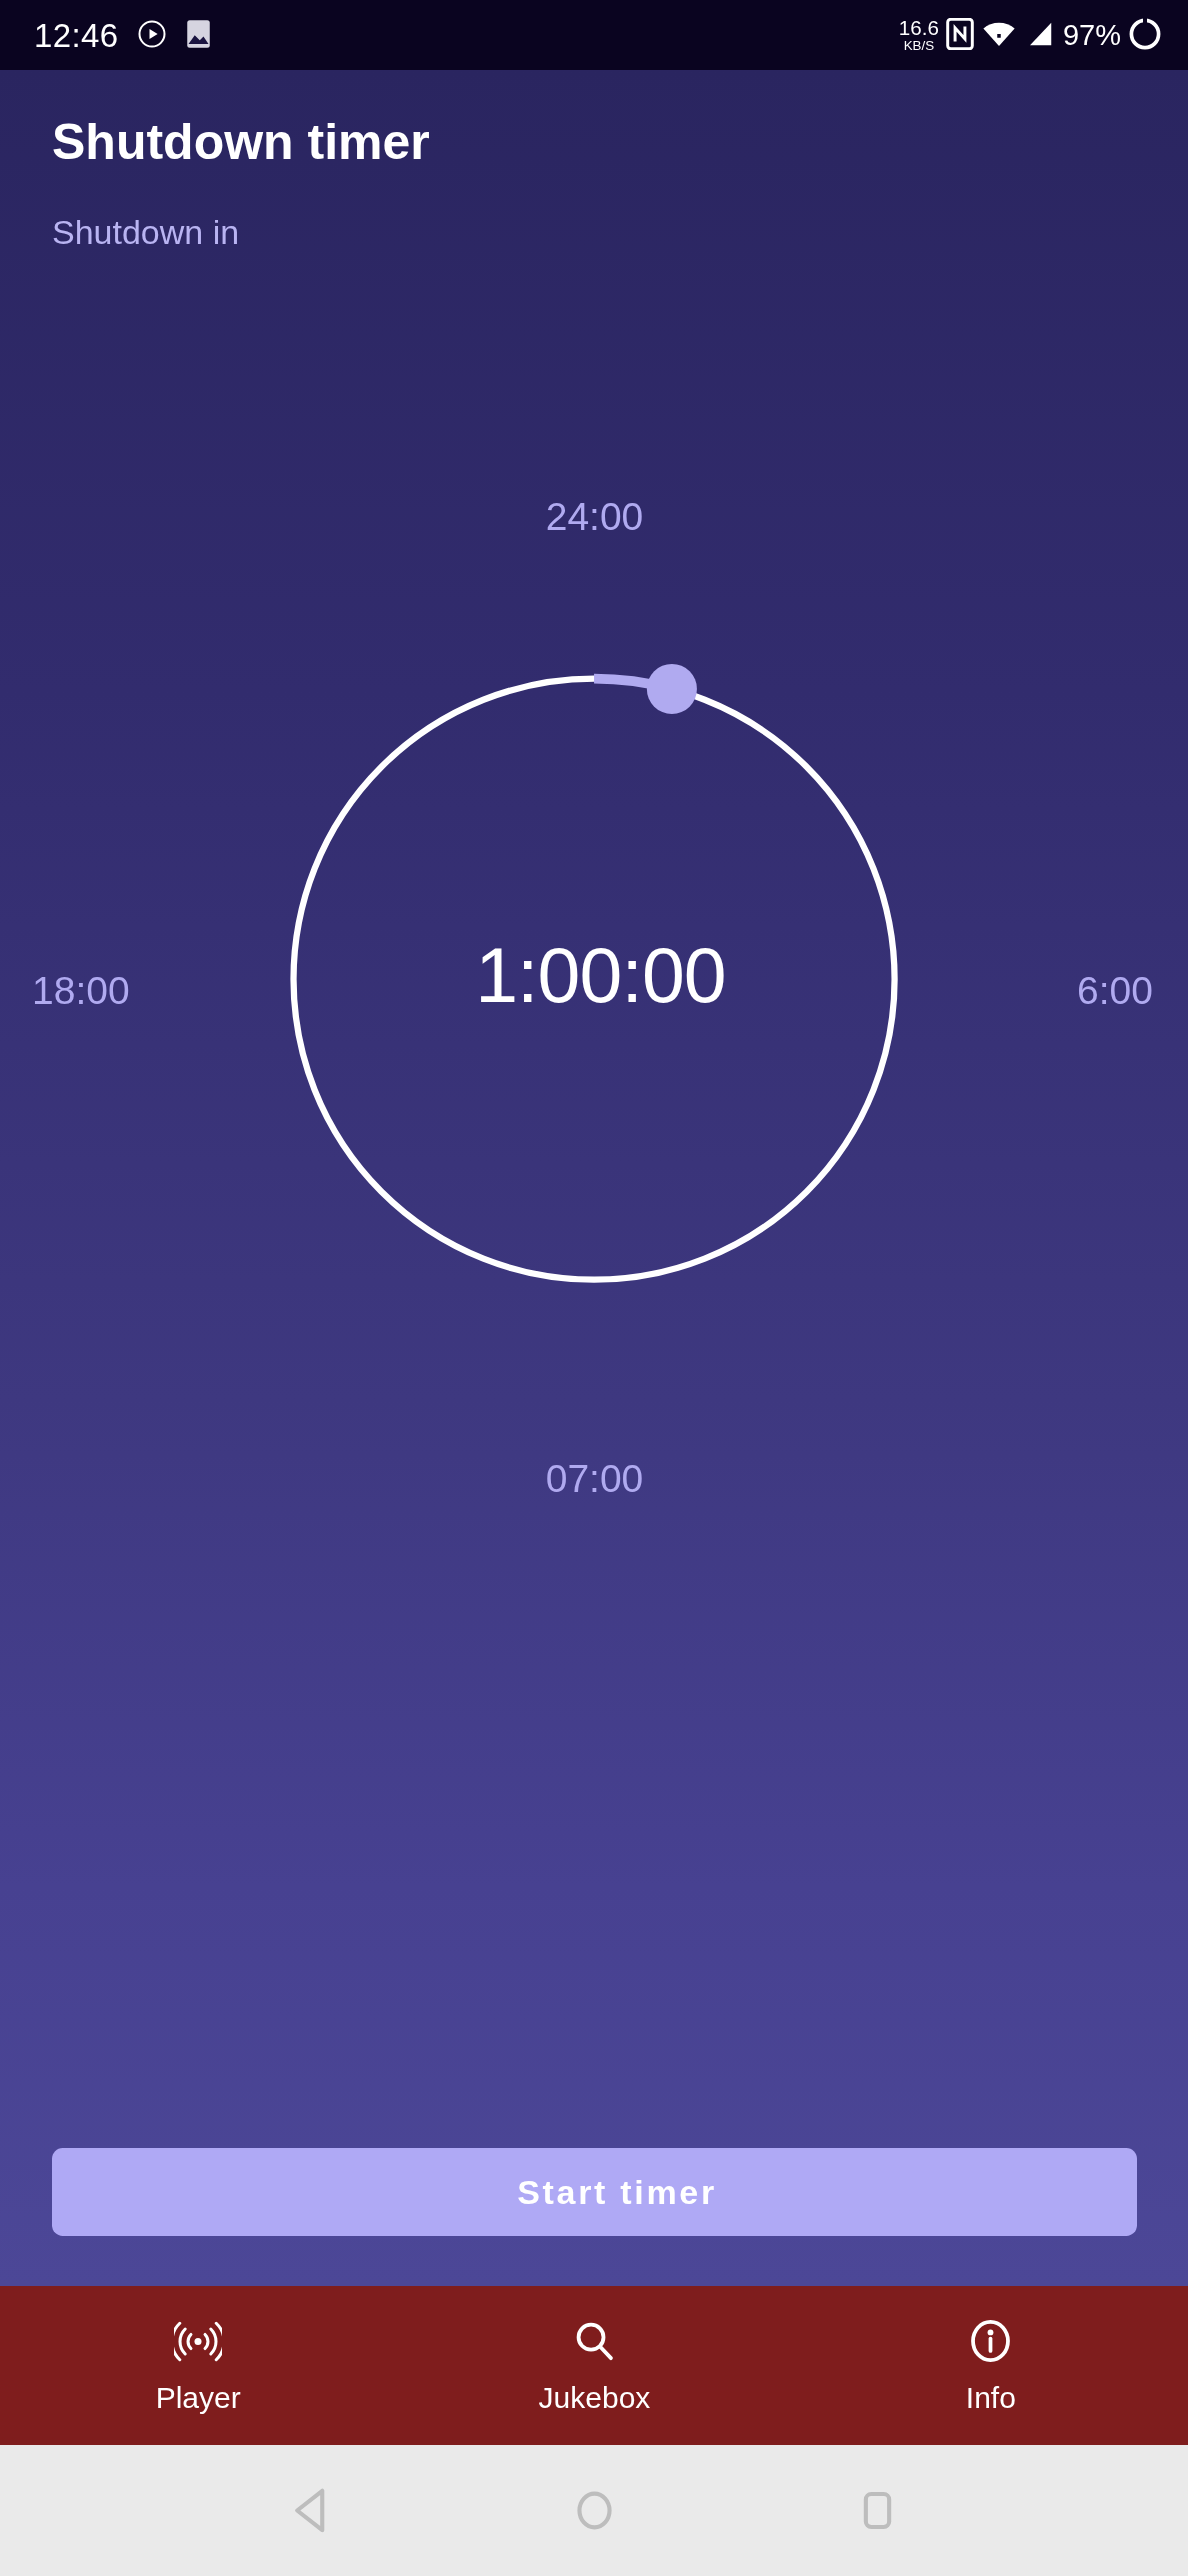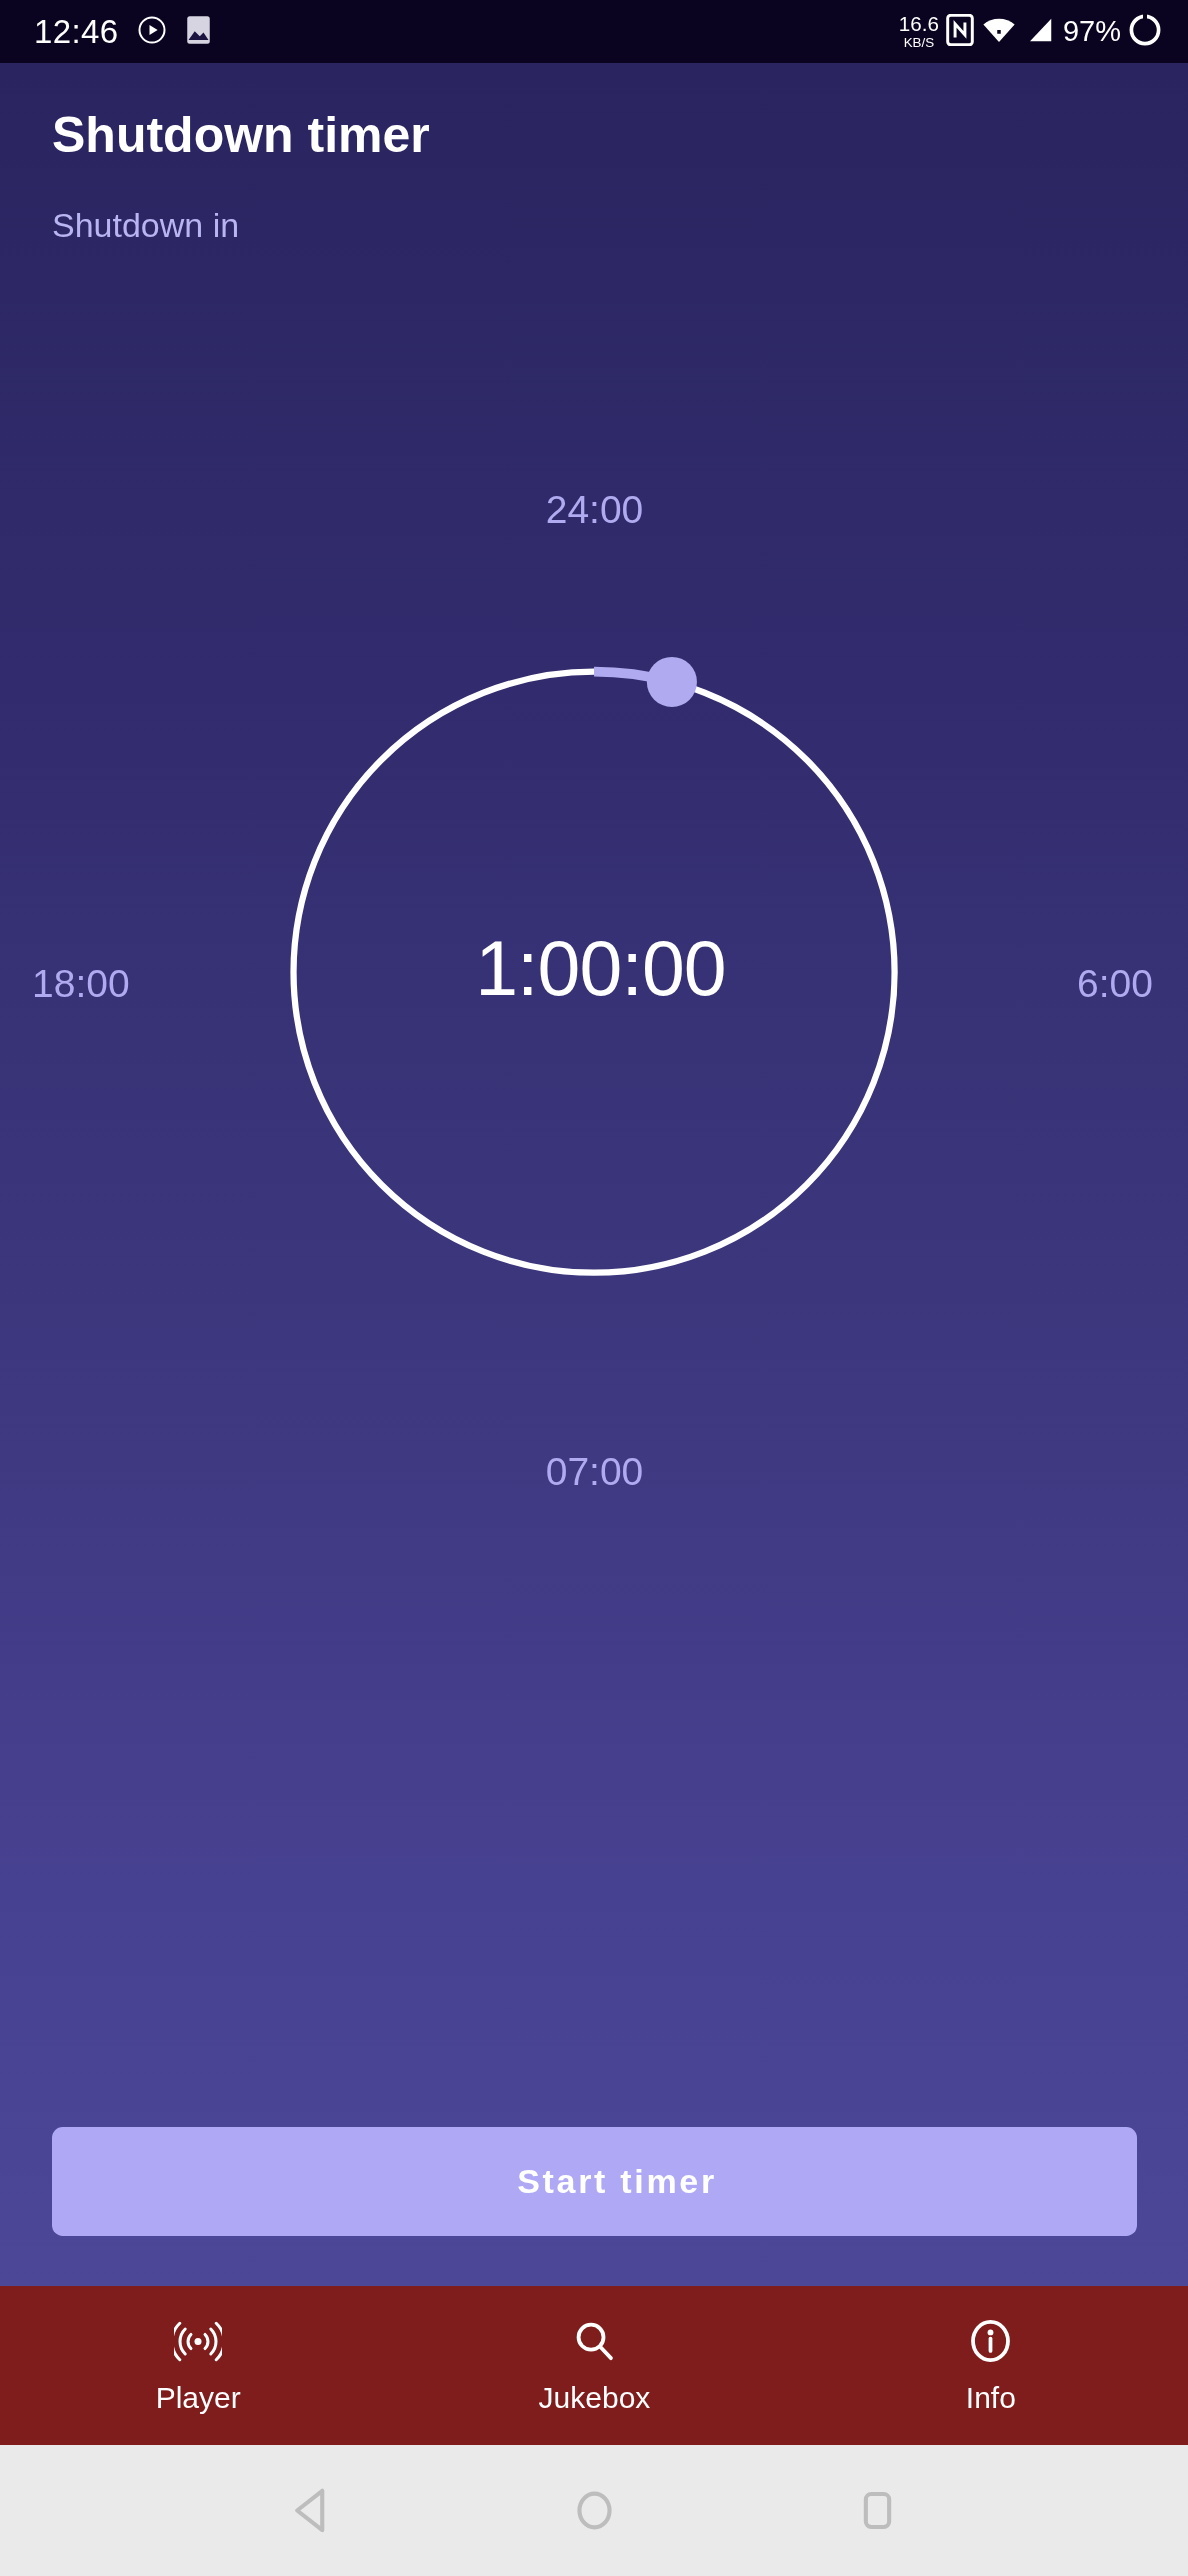--- a/index.html
+++ b/index.html
@@ -11,21 +11,21 @@
   }
 
   #screen {
     position:relative;
     width:1189px; height:2576px;
     display:flex; flex-direction:column;
   }
 
   
   .status-bar {
-    height:63px;
+    height:70px;
     background:#0a0420;
     display:flex; align-items:center;
     padding:0 27px 0 34px;
     color:#ffffff;
     flex:0 0 auto;
     position:relative; z-index:5;
   }
   .status-left { display:flex; align-items:center; gap:18px; }
   .status-time { font-size:33px; font-weight:400; letter-spacing:0.4px; line-height:1; }
   .status-right { margin-left:auto; display:flex; align-items:center; gap:7px; }
@@ -77,21 +77,21 @@
     font-size:77px; color:#ffffff; font-weight:400;
     letter-spacing:-0.9px;
     padding-left:12px;
   }
 
   
   .start-btn {
     position:absolute;
     left:52px; right:52px;
     bottom:50px;
-    height:109px;
+    height:88px;
     background:#afa9f5;
     border:none; border-radius:10.7px;
     color:#ffffff;
     font-family:"Liberation Sans", sans-serif;
     font-size:34px; font-weight:bold;
     letter-spacing:2.7px;
     display:flex; align-items:center; justify-content:center;
     cursor:pointer;
     padding-left:45px;
   }

